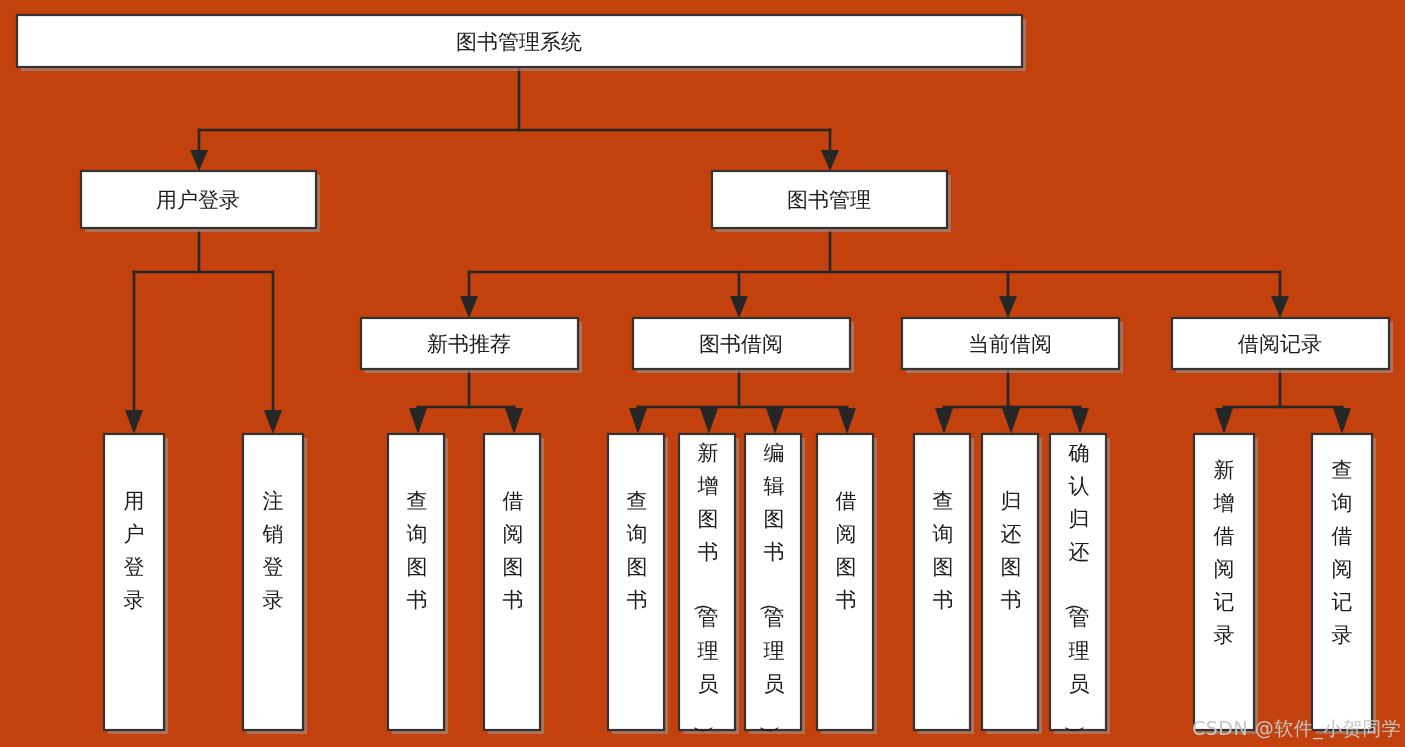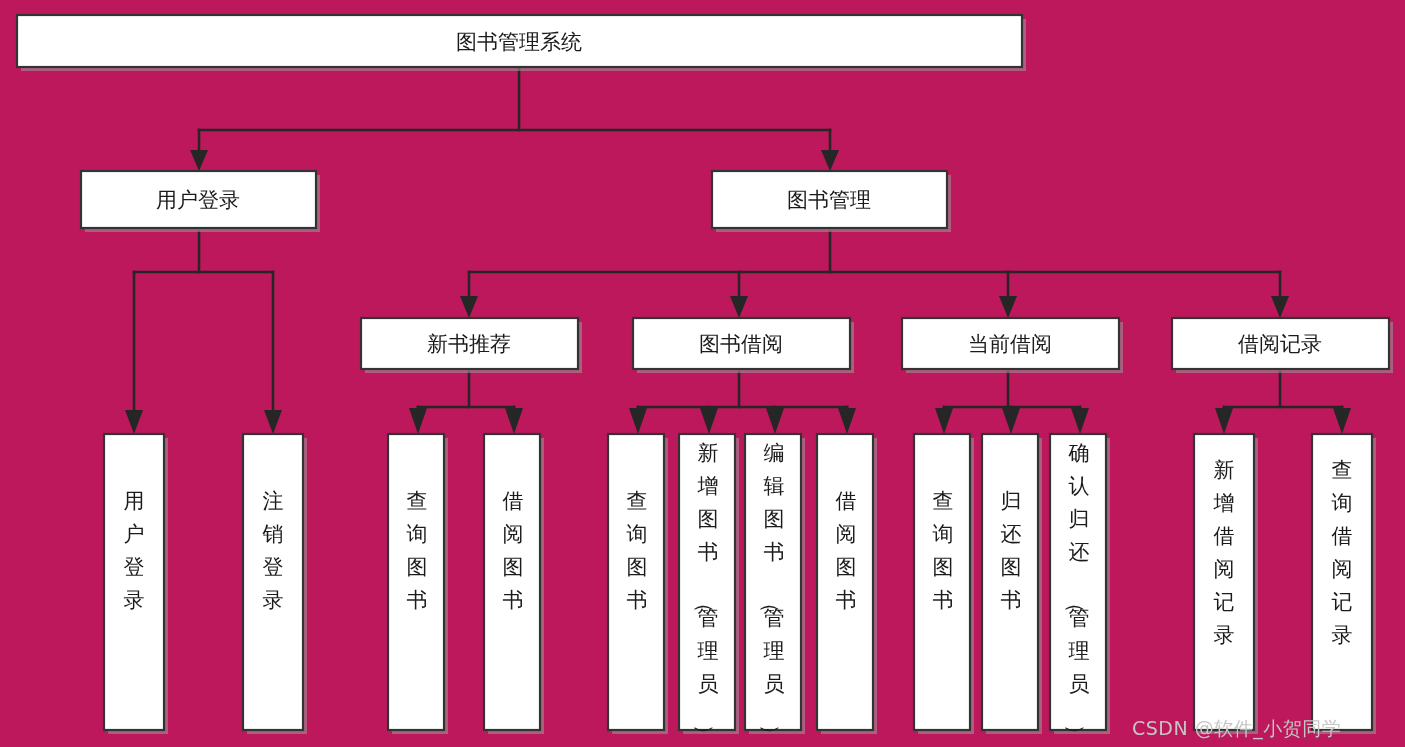--- a/index.html
+++ b/index.html
@@ -10,21 +10,21 @@
   body {
     width: 1405px;
     height: 747px;
     overflow: hidden;
     font-family: "DejaVu Sans", "Liberation Sans", sans-serif;
   }
   #diagram-root {
     position: relative;
     width: 1405px;
     height: 747px;
-    background: #be185d;
+    background: #c2410c;
   }
   svg#flow-svg {
     position: absolute;
     left: 0;
     top: 0;
     width: 1405px;
     height: 747px;
     display: block;
   }
   .node-box {
@@ -259,15 +259,15 @@
     </g>
 
     <g>
       <rect class="node-shadow" x="1316" y="438" width="60" height="296"></rect>
       <rect class="node-box" x="1312" y="434" width="60" height="296"></rect>
       <text class="node-label-v vtext" x="1342" y="477"><tspan x="1342" y="477">查</tspan><tspan x="1342" y="510">询</tspan><tspan x="1342" y="543">借</tspan><tspan x="1342" y="576">阅</tspan><tspan x="1342" y="609">记</tspan><tspan x="1342" y="642">录</tspan></text>
     </g>
 
   </svg>
 
-  <div class="watermark" style="left:1132px; top:716px;">CSDN @软件_小贺同学</div>
+  <div class="watermark" style="left:1192px; top:716px;">CSDN @软件_小贺同学</div>
 
 </div>
 
 </body></html>

